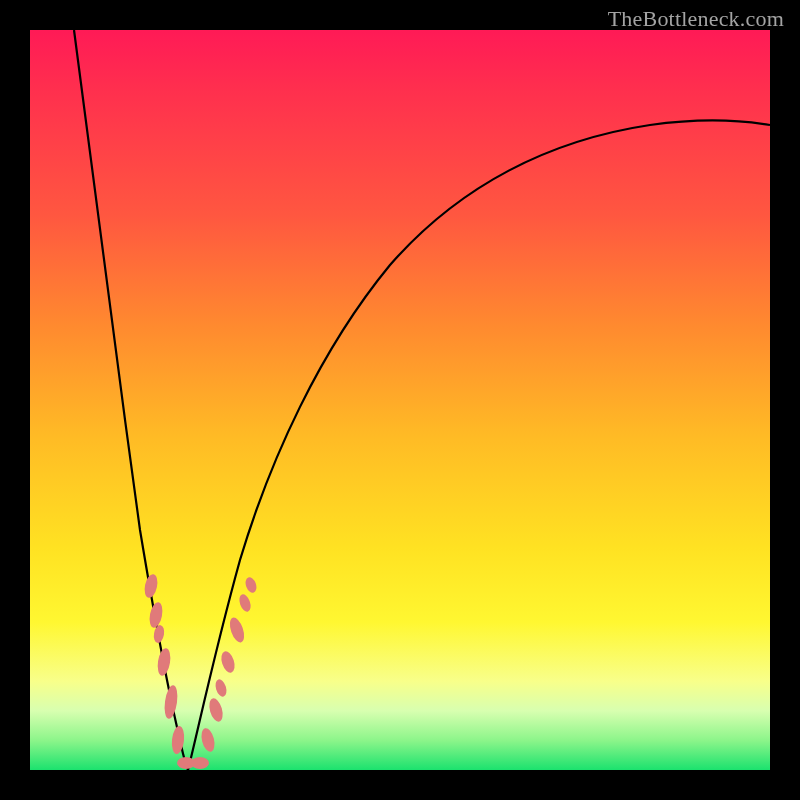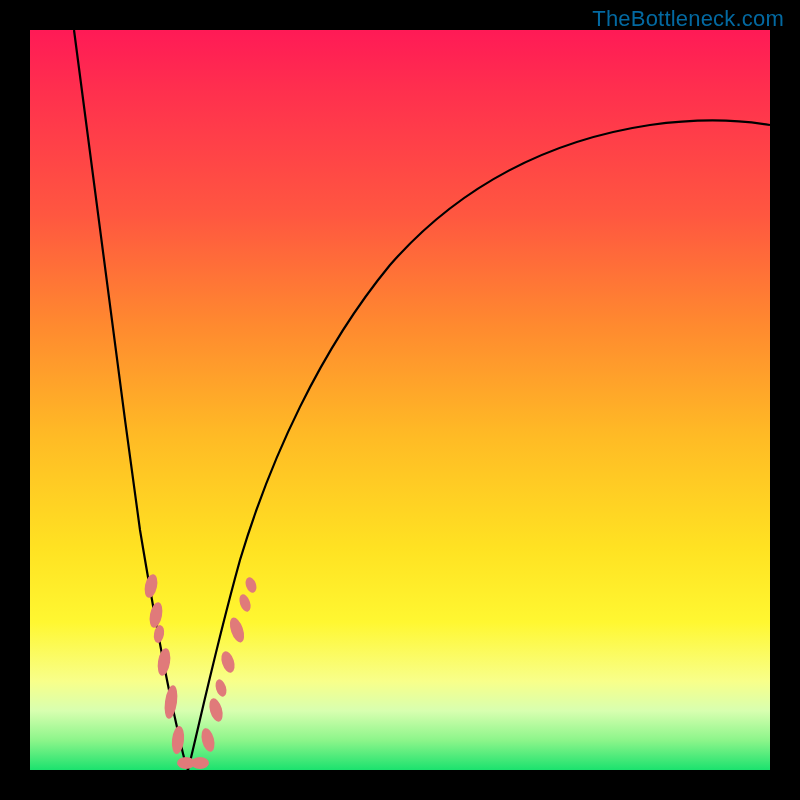--- a/index.html
+++ b/index.html
@@ -35,24 +35,25 @@
       #f8ff8a 88%,
       #d8ffb0 92%,
       #8cf58a 96%,
       #1be26e 100%
     );
   }
   .watermark {
     position: absolute;
     top: 6px;
     right: 16px;
-    color: #0369a1;
+    color: #a3a3a3;
     font-size: 22px;
     letter-spacing: 0.2px;
     user-select: none;
+    font-family: Liberation Serif, serif;
   }
   svg.curve {
     position: absolute;
     inset: 0;
     width: 740px;
     height: 740px;
     overflow: visible;
   }
   .blob {
     fill: #e07a7a;

